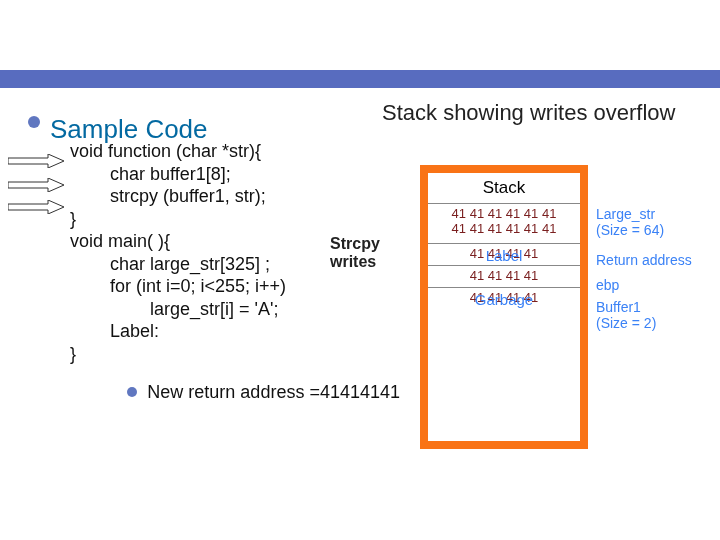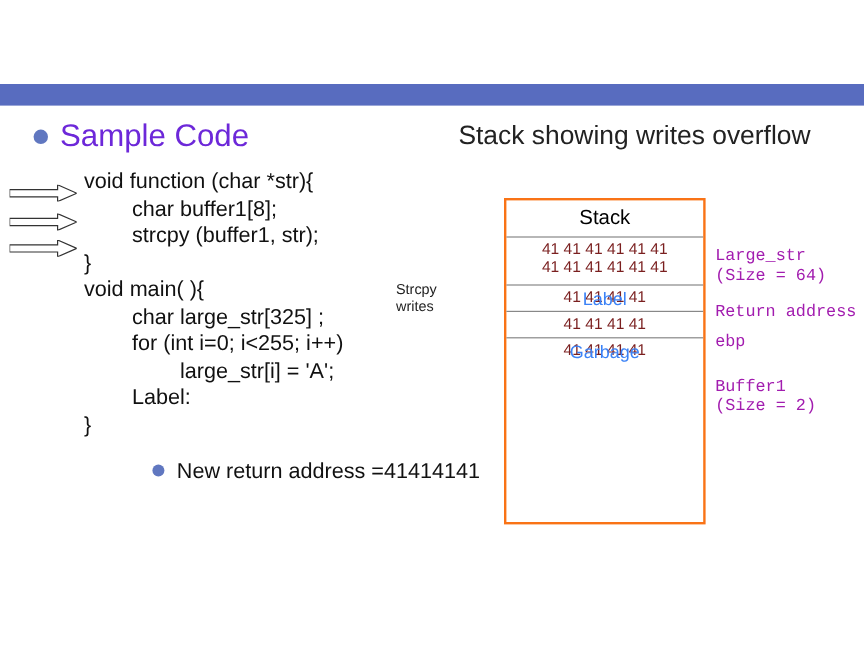--- a/index.html
+++ b/index.html
@@ -40,21 +40,22 @@
     right: 0;
     bottom: 0;
   }
   .bullet-row { display: flex; align-items: center; margin-left: 28px; }
   .bullet {
     width: 12px; height: 12px; border-radius: 50%;
     background: #6077c0; margin-right: 10px; flex-shrink: 0;
   }
   .sect-title {
     font-size: 26px;
-    color: #6d28d9;
+    color: #0369a1;
+    margin-top: 16px;
   }
   .right-heading {
     position: absolute;
     left: 382px;
     top: 0;
     font-size: 22px;
     color: #222;
   }
   .code-block {
     position: absolute;
@@ -80,30 +81,31 @@
     height: 14px;
   }
   .arrow svg { width: 100%; height: 100%; display:block; }
   .arrow1 { top: 155px; }
   .arrow2 { top: 182px; }
   .arrow3 { top: 205px; }
   .strcpy-label {
     position: absolute;
     left: 330px;
     top: 135px;
-    font-size: 12px;
+    font-size: 16px;
     color: #222;
     line-height: 1.15;
+    font-weight: bold;
   }
   .stack-box {
     position: absolute;
     left: 420px;
     top: 65px;
     width: 168px;
-    border: 2px solid #f97316;
+    border: 8px solid #f97316;
     background: #fff;
   }
   .stack-head {
     height: 30px;
     border-bottom: 1px solid transparent;
     font-size: 17px;
     text-align: center;
     line-height: 30px;
   }
   .stack-row {
@@ -121,28 +123,27 @@
     left: 0; right: 0; top: 3px;
     font-size: 15px;
     pointer-events: none;
   }
   .row-tall { height: 40px; }
   .empty-space { height: 132px; }
   .legend {
     position: absolute;
     left: 596px;
     font-size: 14px;
-    color: #a21caf;
+    color: #3b82f6;
     line-height: 1.15;
-    font-family: Liberation Mono, monospace;
   }
   .leg1 { top: 106px; }
   .leg2 { top: 152px; }
   .leg3 { top: 177px; }
-  .leg4 { top: 199px; margin-top: 16px; }
+  .leg4 { top: 199px; }
 </style>
 </head>
 <body>
 
 <div class="header">
   <div class="header-bar"></div>
 </div>
 
 <div class="content">
 

